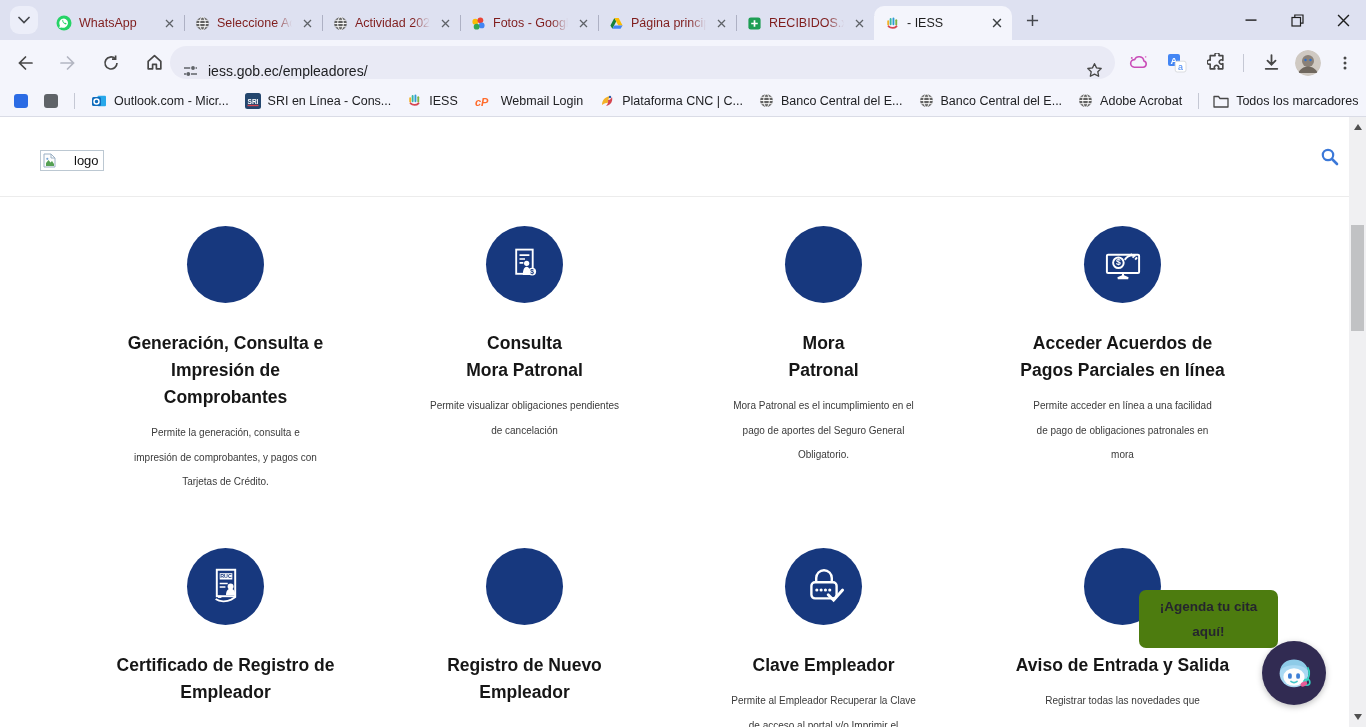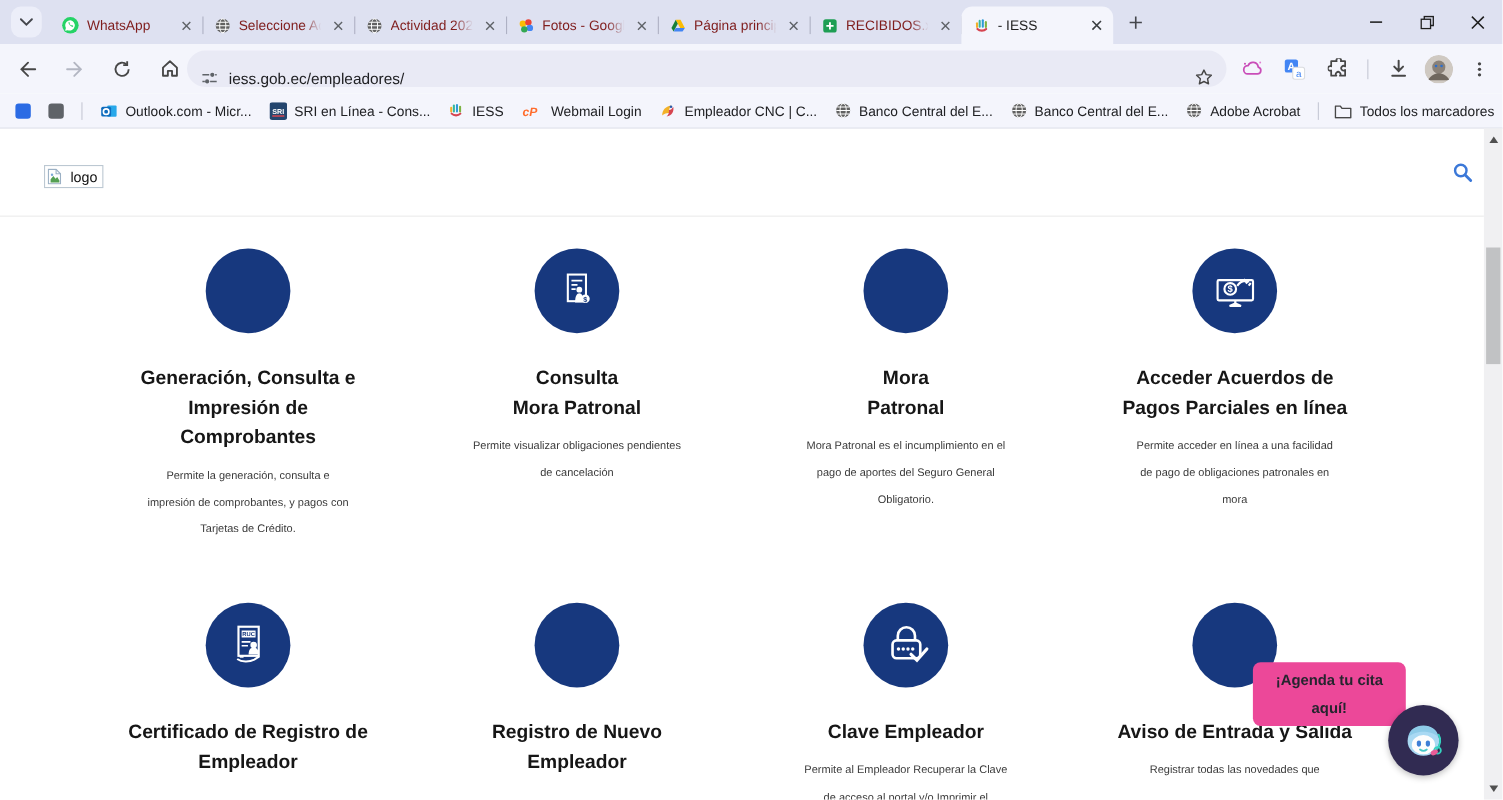--- a/index.html
+++ b/index.html
@@ -44,36 +44,36 @@
   .bookmarks { position:absolute; left:0; top:85px; width:1366px; height:32px; background:#f4f5fc;
     display:flex; align-items:center; padding:0 14px; gap:16px; border-bottom:1px solid #dadce6; }
   .bm-square { width:14px; height:14px; border-radius:3px; flex:none; }
   .bm-divider { width:1px; height:16px; background:#c5c8d4; flex:none; }
   .bm-item { display:flex; align-items:center; gap:7px; font-size:12.5px; color:#202124; white-space:nowrap; }
   .bm-right { margin-left:auto; display:flex; align-items:center; gap:14px; }
 
   
   .page { position:absolute; left:0; top:117px; width:1366px; height:610px; background:#fff; overflow:hidden; }
   .page-header { position:absolute; left:0; top:0; width:1349px; height:80px; border-bottom:1px solid #ececec; }
-  .broken-img { position:absolute; left:40px; top:33px; display:inline-flex; align-items:center; gap:8px;
+  .broken-img { position:absolute; left:40px; top:33px; display:inline-flex; align-items:center; gap:18px;
     border:1px solid #bcc8d2; padding:2px 4px 2px 2px; font-size:13px; color:#111; }
   .page-search { position:absolute; left:1316px; top:26px; width:26px; height:26px;
     display:flex; align-items:center; justify-content:center; }
 
   .cards { position:absolute; left:76px; top:109px; width:1196px; display:grid;
     grid-template-columns:repeat(4,299px); grid-template-rows:322px auto; }
   .card { text-align:center; padding:0 6px; }
   .circle { width:77px; height:77px; border-radius:50%; background:#17387e; margin:0 auto;
     display:flex; align-items:center; justify-content:center; }
   .card-title { font-size:17.5px; font-weight:bold; color:#161616; line-height:27px;
     margin:27px 0 10px; white-space:pre-line; }
   .card-desc { font-size:10px; color:#3a3a3a; line-height:24.5px; white-space:pre-line; }
 
-  .chat-tooltip { position:absolute; left:1139px; top:485px; width:139px; height:58px;
-    background:#ec4899; border-radius:7px; display:flex; align-items:center; justify-content:center;
+  .chat-tooltip { position:absolute; left:1139px; top:473px; width:139px; height:58px;
+    background:#4d7c0f; border-radius:7px; display:flex; align-items:center; justify-content:center;
     font-size:13.5px; font-weight:bold; color:#25252e; text-align:center; line-height:25px;
     white-space:pre-line; z-index:5; }
   .chatbot { position:absolute; left:1262px; top:524px; width:64px; height:64px; border-radius:50%;
     background:#312b52; display:flex; align-items:center; justify-content:center; z-index:6;
     box-shadow:0 2px 6px rgba(0,0,0,.25); }
 
   
   .scrollbar { position:absolute; right:0; top:117px; width:17px; height:610px; background:#f0f0f2; z-index:9; }
   .sb-arrow { position:absolute; left:0; width:17px; height:16px; display:flex; align-items:center; justify-content:center; }
   .sb-arrow.up { top:2px; } .sb-arrow.down { bottom:2px; }
@@ -371,21 +371,21 @@
         </svg>
       <span>Webmail Login</span>
     </span>
 
     <span class="bm-item">
       <svg width="16" height="16" viewBox="0 0 16 16">
           <path d="M3 12c0-5 3-8 8-9-2 3-2 5-1 7-2-.5-4 0-7 2z" fill="#f3b229"></path>
           <path d="M13 4c1 4-1 8-6 9 2-2 2.5-4 2-6 1.5.3 3-1 4-3z" fill="#d64550"></path>
           <circle cx="11" cy="4" r="1.2" fill="#2e5ba8"></circle>
         </svg>
-      <span>Empleador CNC | C...</span>
+      <span>Plataforma CNC | C...</span>
     </span>
 
     <span class="bm-item">
       <svg width="15" height="15" viewBox="0 0 16 16">
           <circle cx="8" cy="8" r="6.8" fill="#616161"></circle>
           <ellipse cx="8" cy="8" rx="3" ry="6.8" fill="none" stroke="#fff" stroke-width="1"></ellipse>
           <path d="M1.3 8h13.4M2.3 4.6h11.4M2.3 11.4h11.4" stroke="#fff" stroke-width="1"></path>
         </svg>
       <span>Banco Central del E...</span>
     </span>

